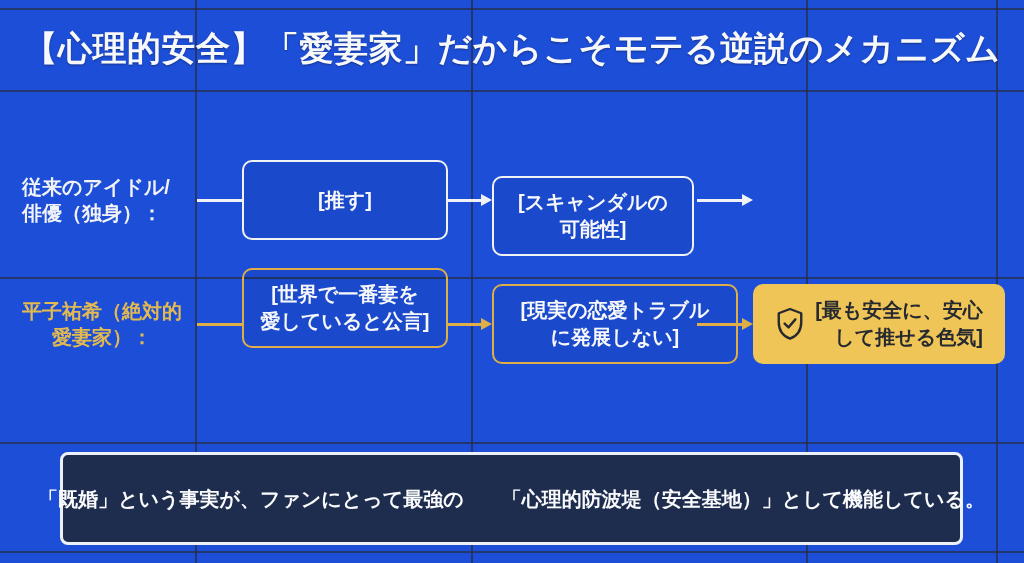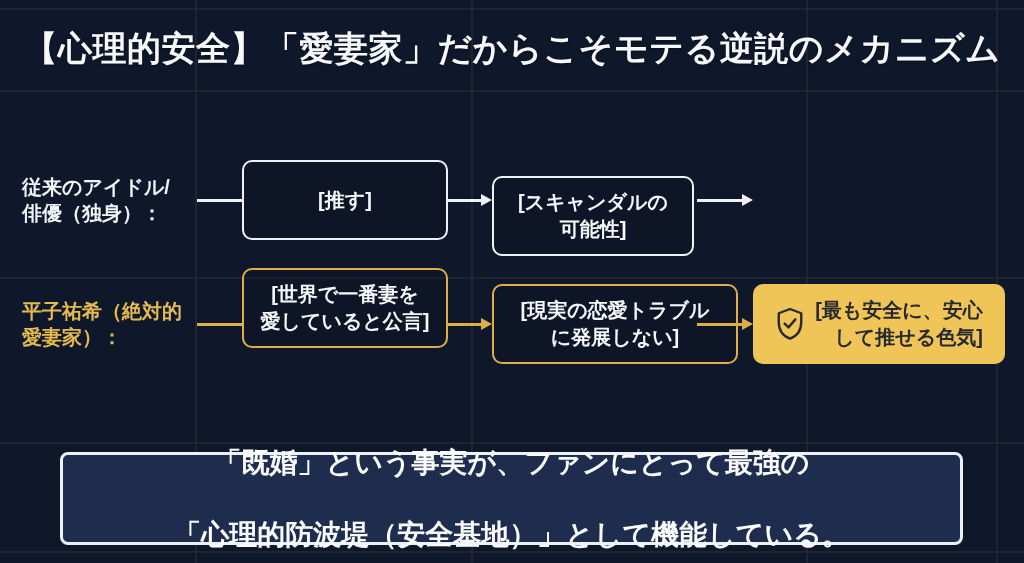--- a/index.html
+++ b/index.html
@@ -1,21 +1,21 @@
 <!DOCTYPE html>
 <html><head>
 <meta charset="utf-8">
 <style>
   html, body { margin: 0; padding: 0; background: #3a3d42; }
   * { box-sizing: border-box; }
   .stage {
     position: relative;
     width: 1024px;
     height: 563px;
-    background: #0f172a;
+    background: #1d4ed8;
     overflow: hidden;
     font-family: "Liberation Sans", "DejaVu Sans", sans-serif;
     font-weight: 700;
   }
   
   .gv, .gh { position: absolute; background: #272b35; opacity: .65; }
   .gv { top: 0; width: 2px; height: 563px; }
   .gh { left: 0; height: 2px; width: 1024px; }
 
   .title {
@@ -30,21 +30,21 @@
   }
 
   .rlabel {
     position: absolute;
     left: 22px;
     font-size: 20px;
     line-height: 26px;
     white-space: nowrap;
   }
   .rlabel.white { color: #f2f3f6; }
-  .rlabel.gold  { color: #e3ba50; }
+  .rlabel.gold  { color: #e3ba50; text-align: center; }
 
   .node {
     position: absolute;
     height: 80px;
     border-radius: 10px;
     display: flex;
     align-items: center;
     justify-content: center;
     text-align: center;
     font-size: 20px;
@@ -69,25 +69,25 @@
   .ahead.y { border-left: 11px solid #dfae46; }
 
   .conclusion {
     position: absolute;
     left: 60px; top: 452px;
     width: 903px; height: 93px;
     background: #1e2c4e;
     border: 3px solid #edf0f5;
     border-radius: 8px;
     display: flex;
-    flex-direction: column;
+    flex-direction: row;
     align-items: center;
     justify-content: center;
     color: #fafbfd;
-    font-size: 28px;
+    font-size: 20px;
     line-height: 34px;
     text-align: center;
     white-space: nowrap;
     gap: 38px;
   }
   .shield-svg { flex: 0 0 auto; }
 </style>
 </head>
 <body>
 

